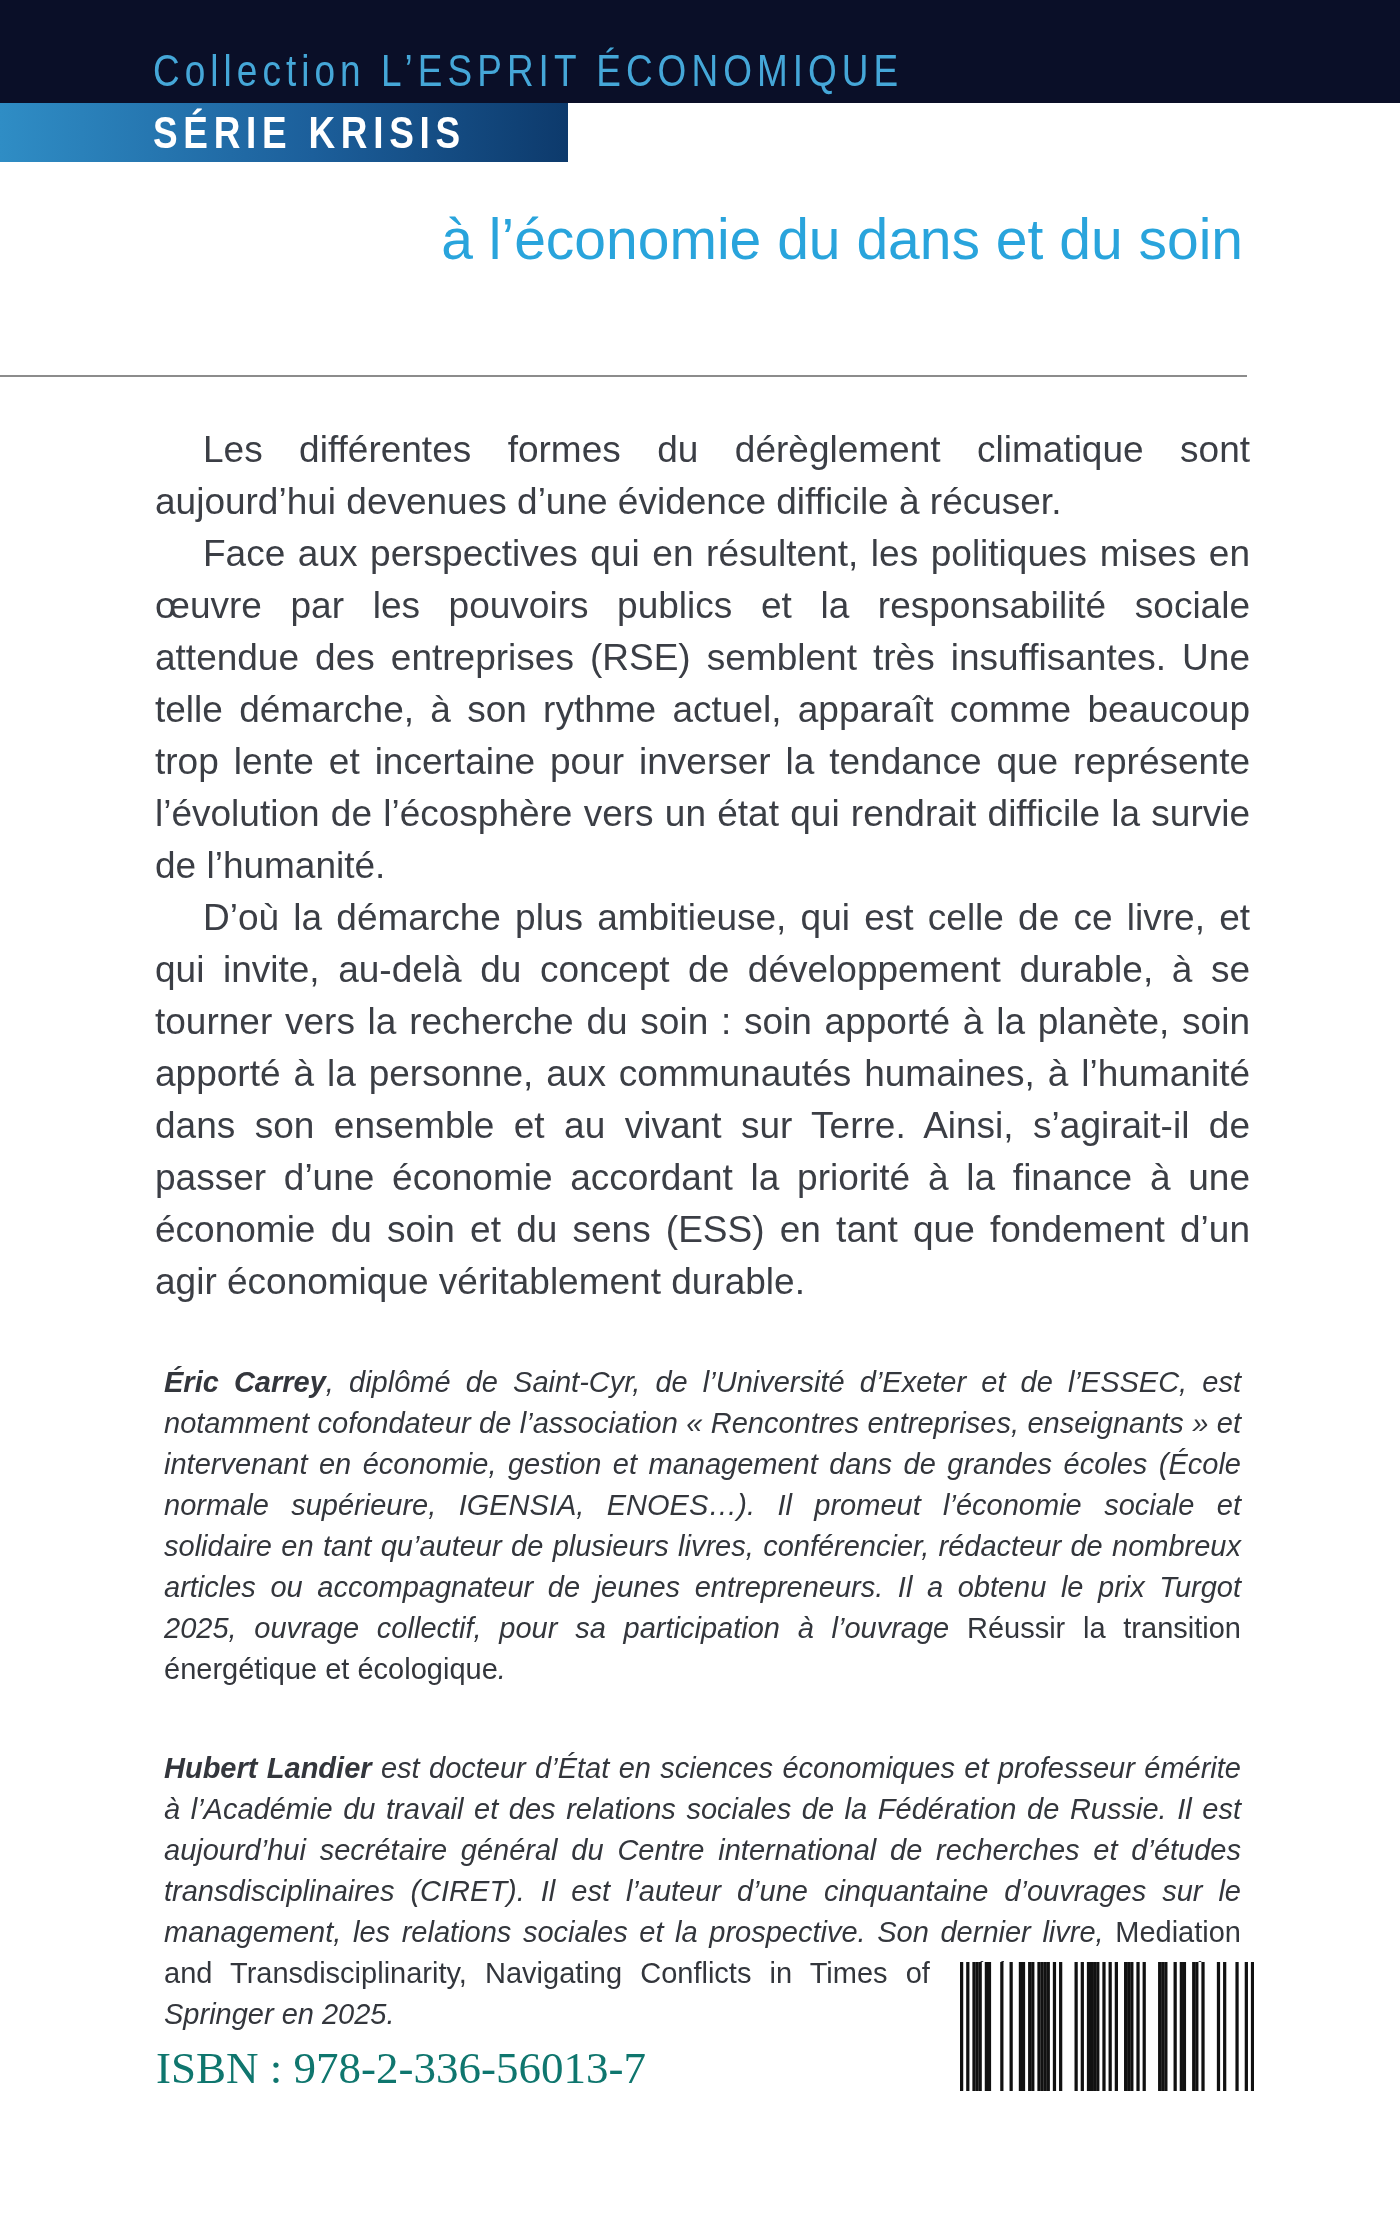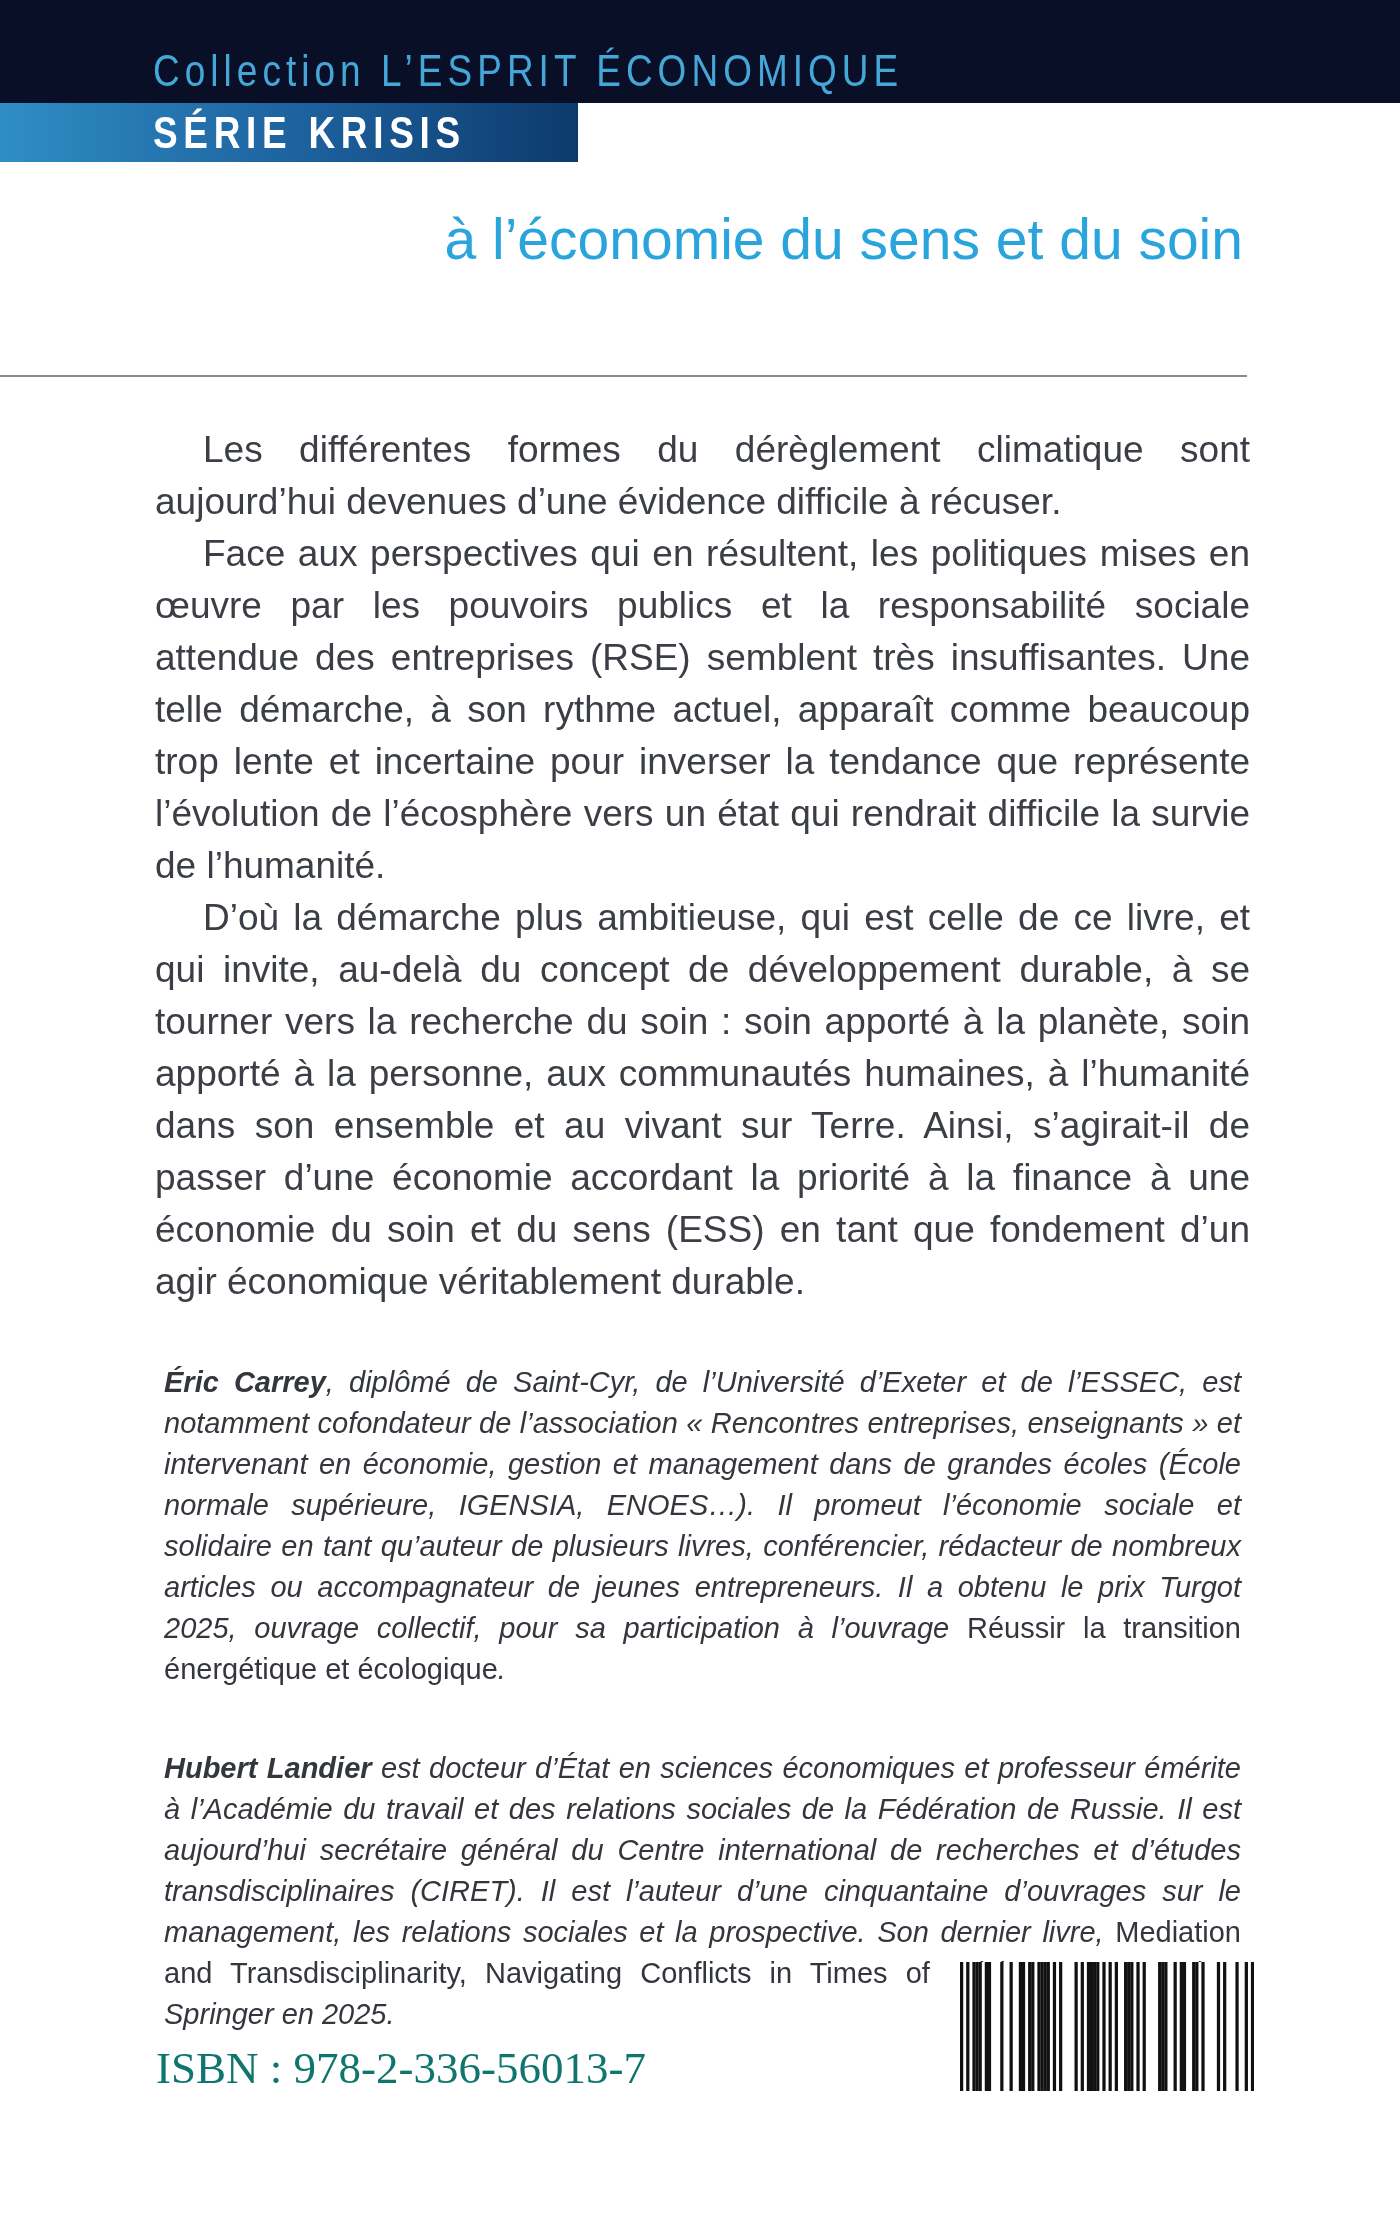--- a/index.html
+++ b/index.html
@@ -13,21 +13,20 @@
   .collection-label {
     position:absolute; left:153px; bottom:7px;
     font-size:44px; font-weight:500; letter-spacing:6px; color:#45a7d8;
     transform:scaleX(0.84); transform-origin:left bottom; white-space:nowrap;
   }
 
   
   .band-series {
     position:absolute; top:103px; left:0; width:568px; height:59px;
     background:linear-gradient(90deg, #2f8dc5 0%, #1c5f9b 55%, #0d3a6c 100%);
-    padding-left:10px;
   }
   .series-label {
     position:absolute; left:153px; top:50%; transform:translateY(-50%) scaleX(0.82);
     transform-origin:left center;
     font-size:45px; font-weight:600; letter-spacing:7px; color:#ffffff; white-space:nowrap;
   }
 
   
   .book-title {
     position:absolute; top:206px; right:157px; text-align:right;
@@ -75,21 +74,21 @@
 
   <div class="band-top">
     <div class="collection-label">Collection L’ESPRIT ÉCONOMIQUE</div>
   </div>
 
   <div class="band-series">
     <div class="series-label">SÉRIE KRISIS</div>
   </div>
 
   <div class="book-title">
-    <div>à l’économie du sens et du soin</div>
+    <div>à l’économie du dans et du soin</div>
   </div>
 
   <div class="rule"></div>
 
   <div class="column">
     <div class="synopsis">
       <p>Les différentes formes du dérèglement climatique sont aujourd’hui devenues d’une évidence difficile à récuser.</p>
       <p>Face aux perspectives qui en résultent, les politiques mises en œuvre par les pouvoirs publics et la responsabilité sociale attendue des entreprises (RSE) semblent très insuffisantes. Une telle démarche, à son rythme actuel, apparaît comme beaucoup trop lente et incertaine pour inverser la tendance que représente l’évolution de l’écosphère vers un état qui rendrait difficile la survie de l’humanité.</p>
       <p>D’où la démarche plus ambitieuse, qui est celle de ce livre, et qui invite, au-delà du concept de développement durable, à se tourner vers la recherche du soin : soin apporté à la planète, soin apporté à la personne, aux communautés humaines, à l’humanité dans son ensemble et au vivant sur Terre. Ainsi, s’agirait-il de passer d’une économie accordant la priorité à la finance à une économie du soin et du sens (ESS) en tant que fondement d’un agir économique véritablement durable.</p>
     </div>

